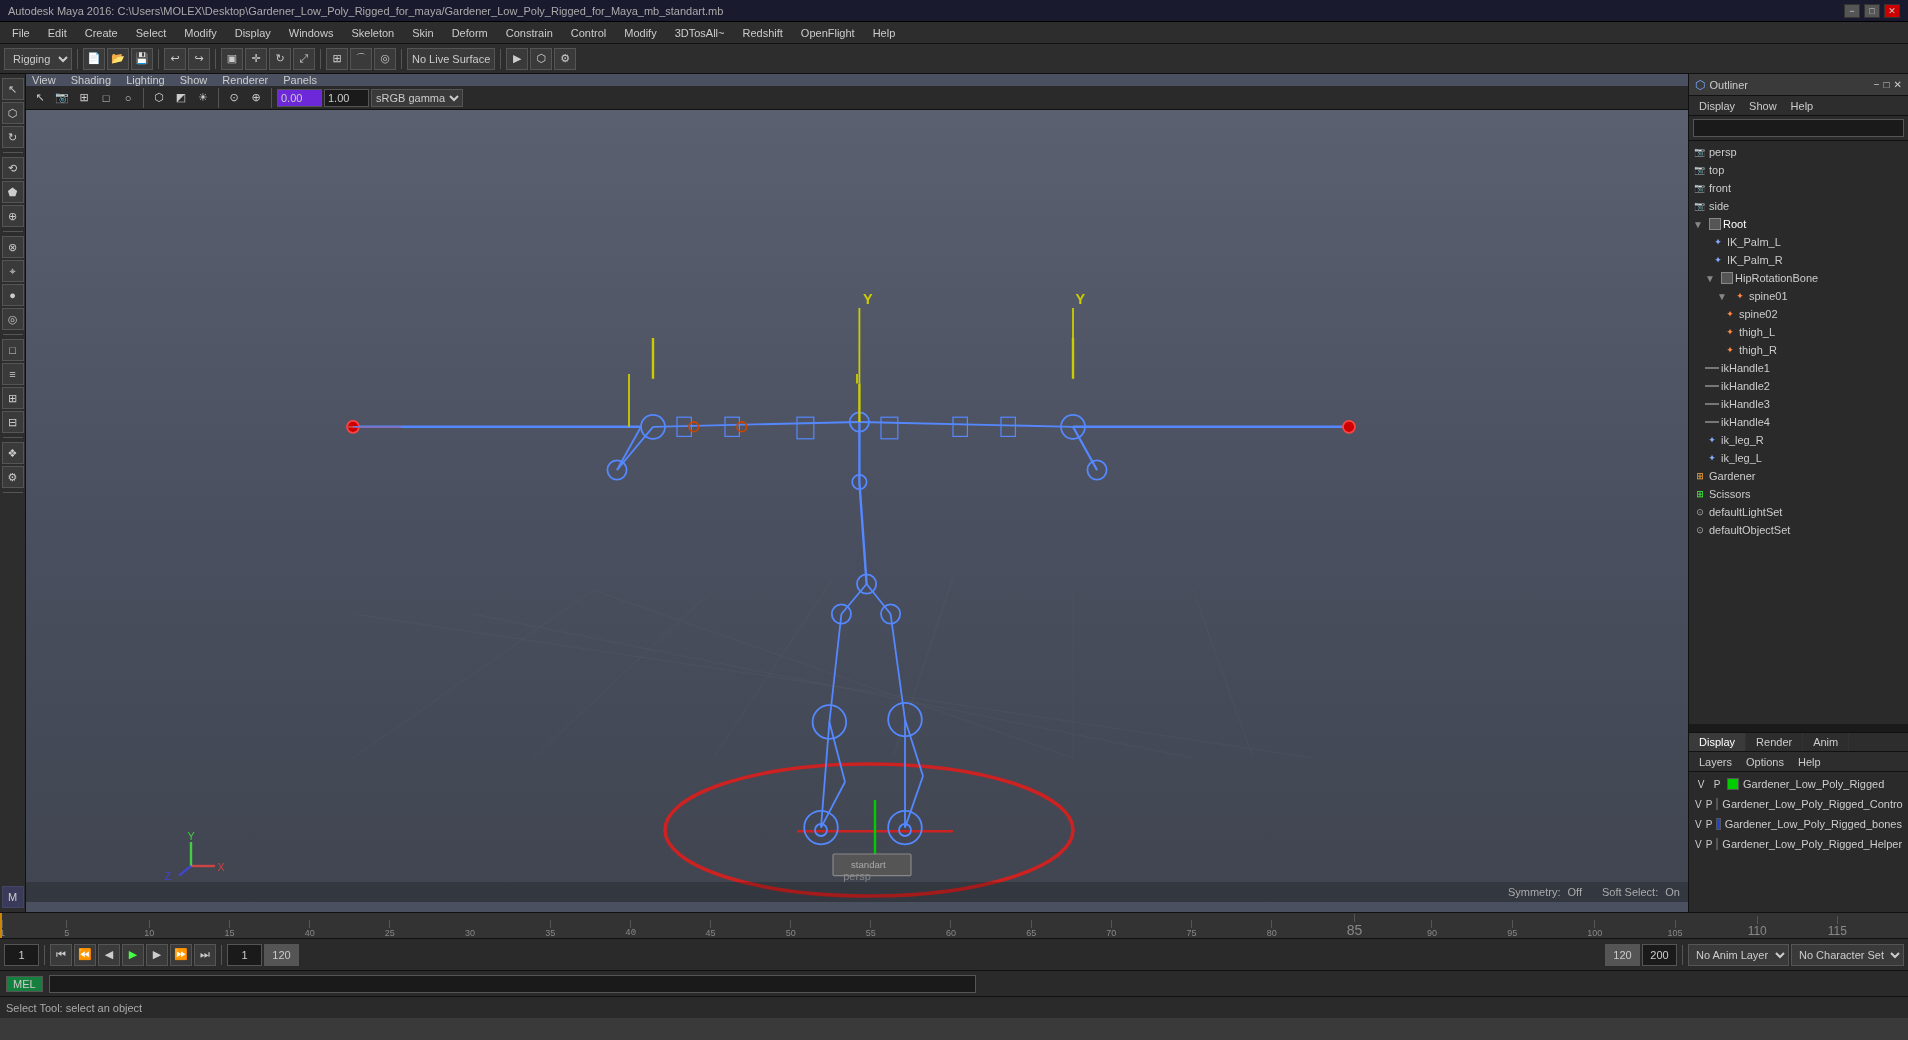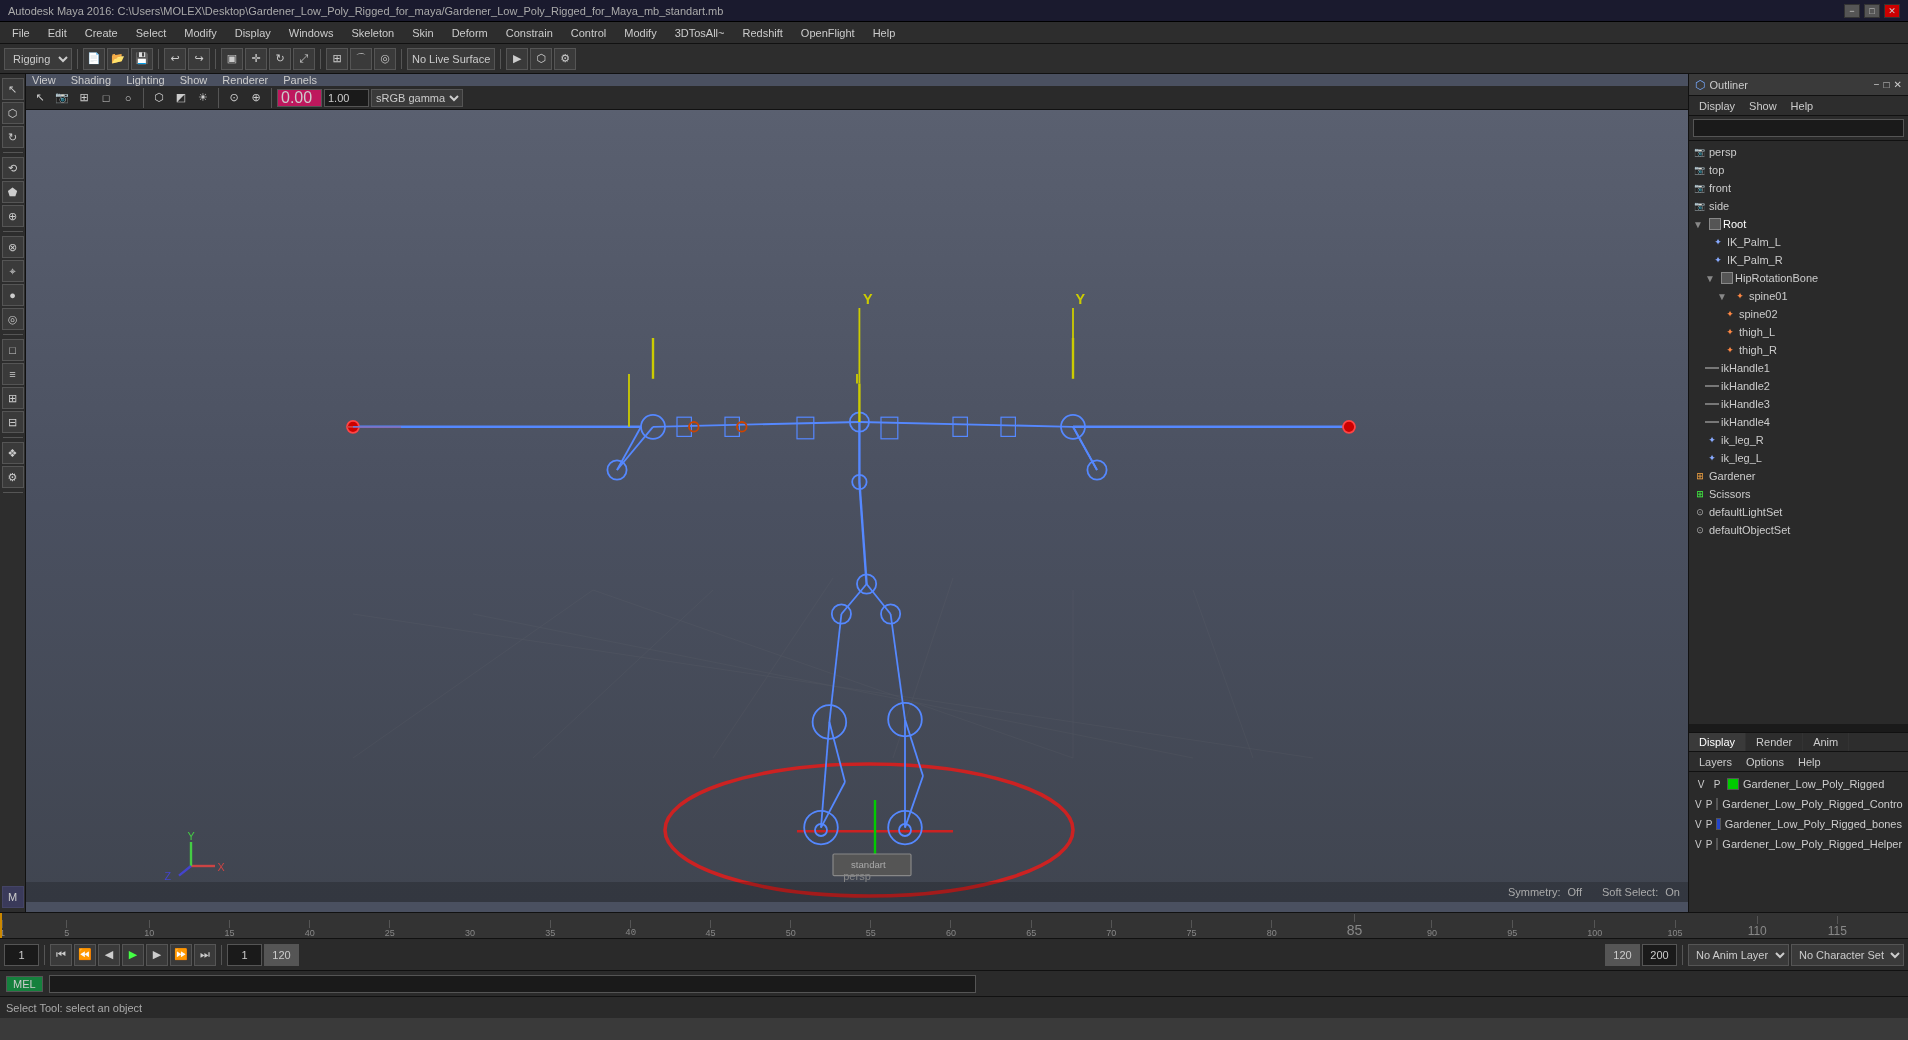--- a/index.html
+++ b/index.html
@@ -482,21 +482,21 @@
       <button class="vp-tb-btn">□</button>
       <button class="vp-tb-btn">○</button>
       <div class="tb-separator"></div>
       <button class="vp-tb-btn">⬡</button>
       <button class="vp-tb-btn">◩</button>
       <button class="vp-tb-btn">☀</button>
       <div class="tb-separator"></div>
       <button class="vp-tb-btn">⊙</button>
       <button class="vp-tb-btn">⊕</button>
       <div class="tb-separator"></div>
-      <input type="text" style="width: 45px; background: #be185d; border: 1px solid rgb(85, 85, 85); color: rgb(204, 204, 204); font-size: 16px; height: 18px; padding: 0px 3px;" value="0.00">
+      <input type="text" style="width: 45px; background: #6d28d9; border: 1px solid rgb(85, 85, 85); color: rgb(204, 204, 204); font-size: 11px; height: 18px; padding: 0px 3px;" value="0.00">
       <input type="text" style="width: 45px; background: rgb(26, 26, 26); border: 1px solid rgb(85, 85, 85); color: rgb(204, 204, 204); font-size: 11px; height: 18px; padding: 0px 3px;" value="1.00">
       <select style="background:#3a3a3a; border:1px solid #555; color:#ccc; font-size:11px; height:18px;">
         <option>sRGB gamma</option>
       </select>
     </div>
 
     <div id="viewport-canvas">
       <svg id="viewport-svg" viewBox="0 0 1240 660" preserveAspectRatio="xMidYMid meet">
 
         <defs>

